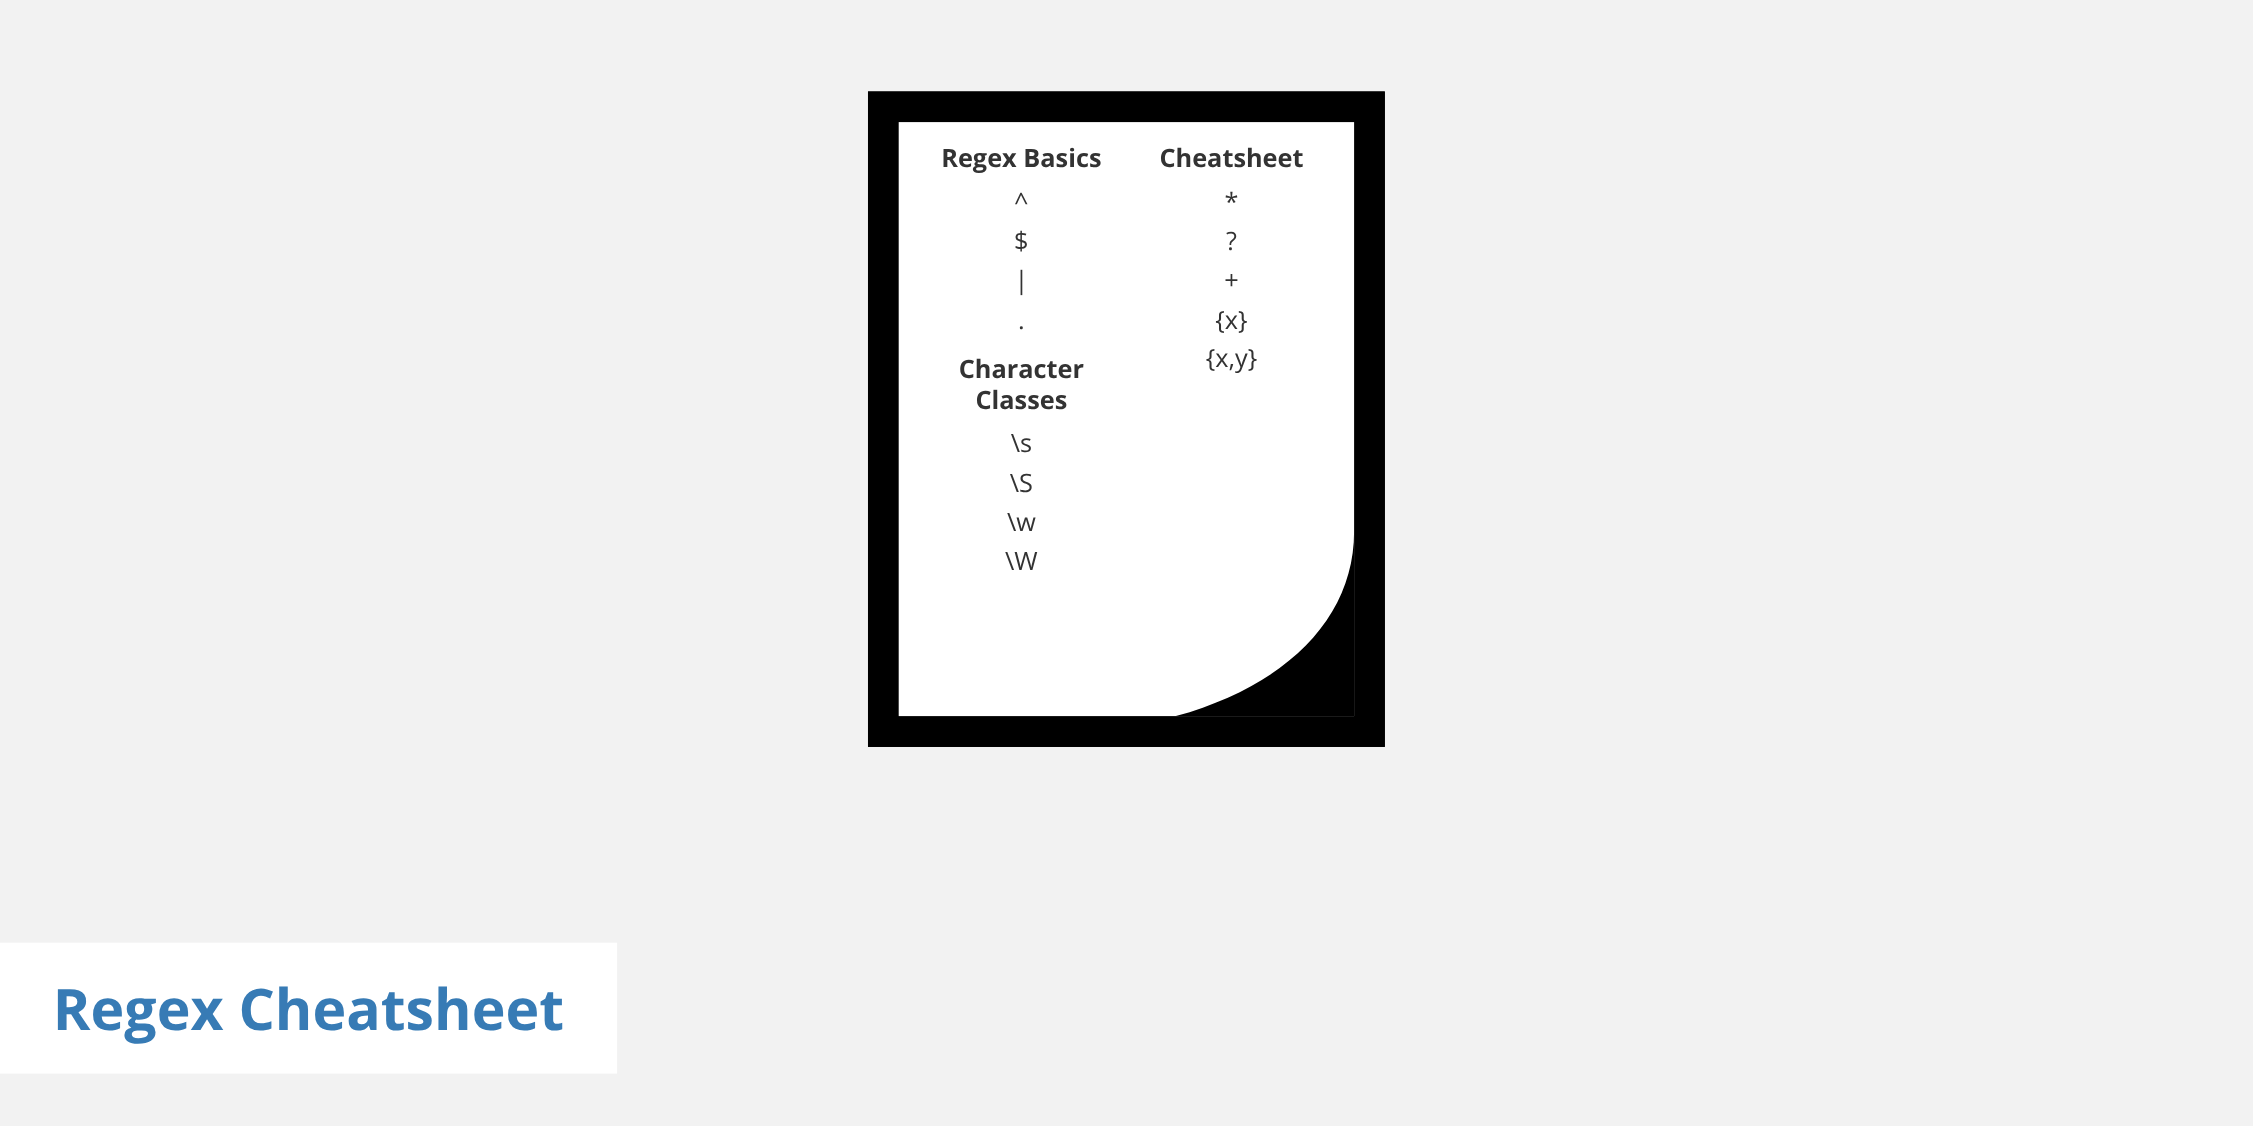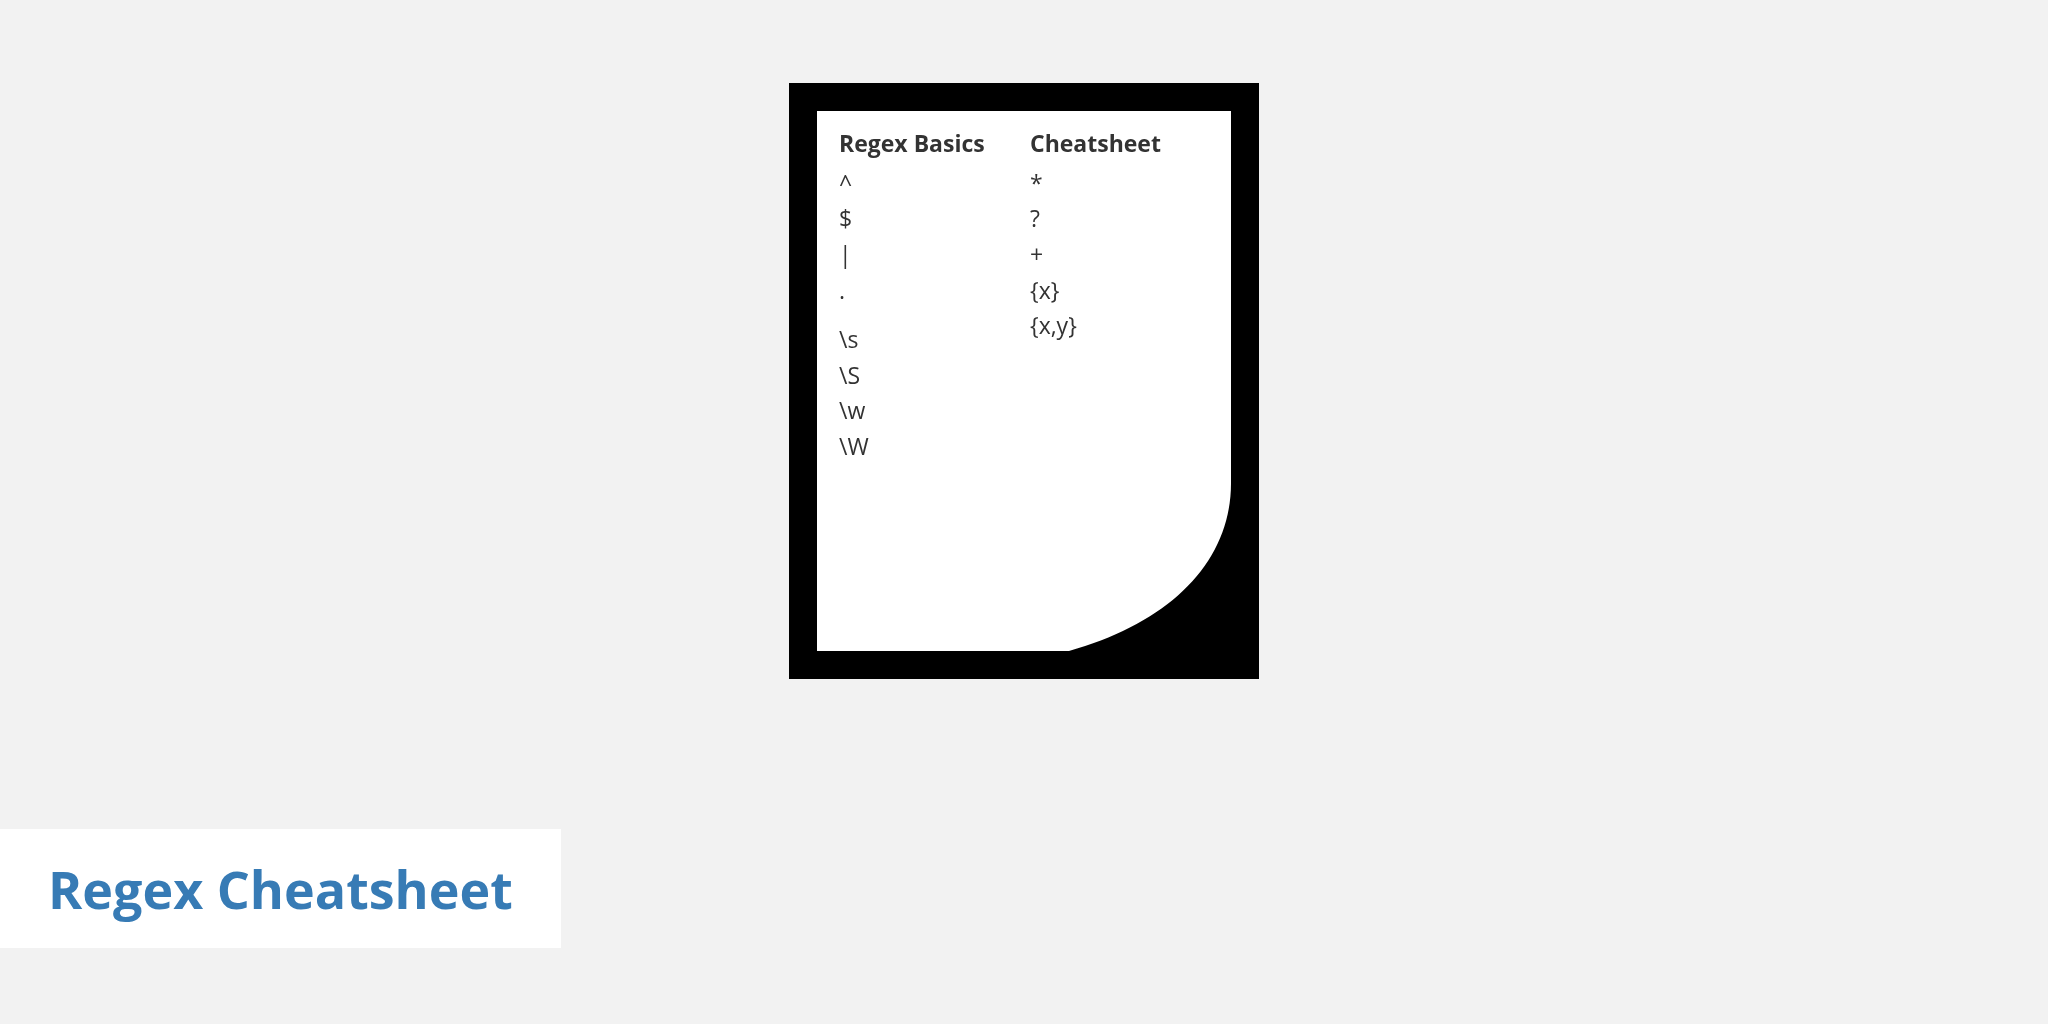--- a/index.html
+++ b/index.html
@@ -28,41 +28,42 @@
       position: absolute;
       left: 50%;
       top: 130px;
       transform: translateX(-50%);
       width: 370px;
       display: flex;
       gap: 12px;
     }
     .column {
       flex: 1;
+      text-align: center;
     }
     .section-heading {
       font-weight: 700;
       font-size: 23px;
       color: #333333;
       margin-bottom: 8px;
       line-height: 1.2;
     }
     .item {
       font-size: 23px;
       color: #333333;
       line-height: 1.55;
       font-weight: 400;
     }
     .section-block {
       margin-bottom: 14px;
     }
     .title-box {
       position: absolute;
       left: 0;
-      bottom: 76px;
+      bottom: 48px;
       background: #ffffff;
       padding: 24px 48px;
     }
     .title-text {
       color: #377bb5;
       font-weight: 700;
       font-size: 52px;
     }
   </style>
 </head>
@@ -109,20 +110,24 @@
 <div class="content-area">
   <div class="column">
     <div class="section-block">
       <div class="section-heading">Regex Basics</div>
       <div class="item">^</div>
       <div class="item">$</div>
       <div class="item">|</div>
       <div class="item">.</div>
     </div>
     <div class="section-block">
+      <div class="section-heading">
+        <span>Character</span><br>
+        <span>Classes</span>
+      </div>
       <div class="item">\s</div>
       <div class="item">\S</div>
       <div class="item">\w</div>
       <div class="item">\W</div>
     </div>
   </div>
   <div class="column">
     <div class="section-block">
       <div class="section-heading">Cheatsheet</div>
       <div class="item">*</div>

